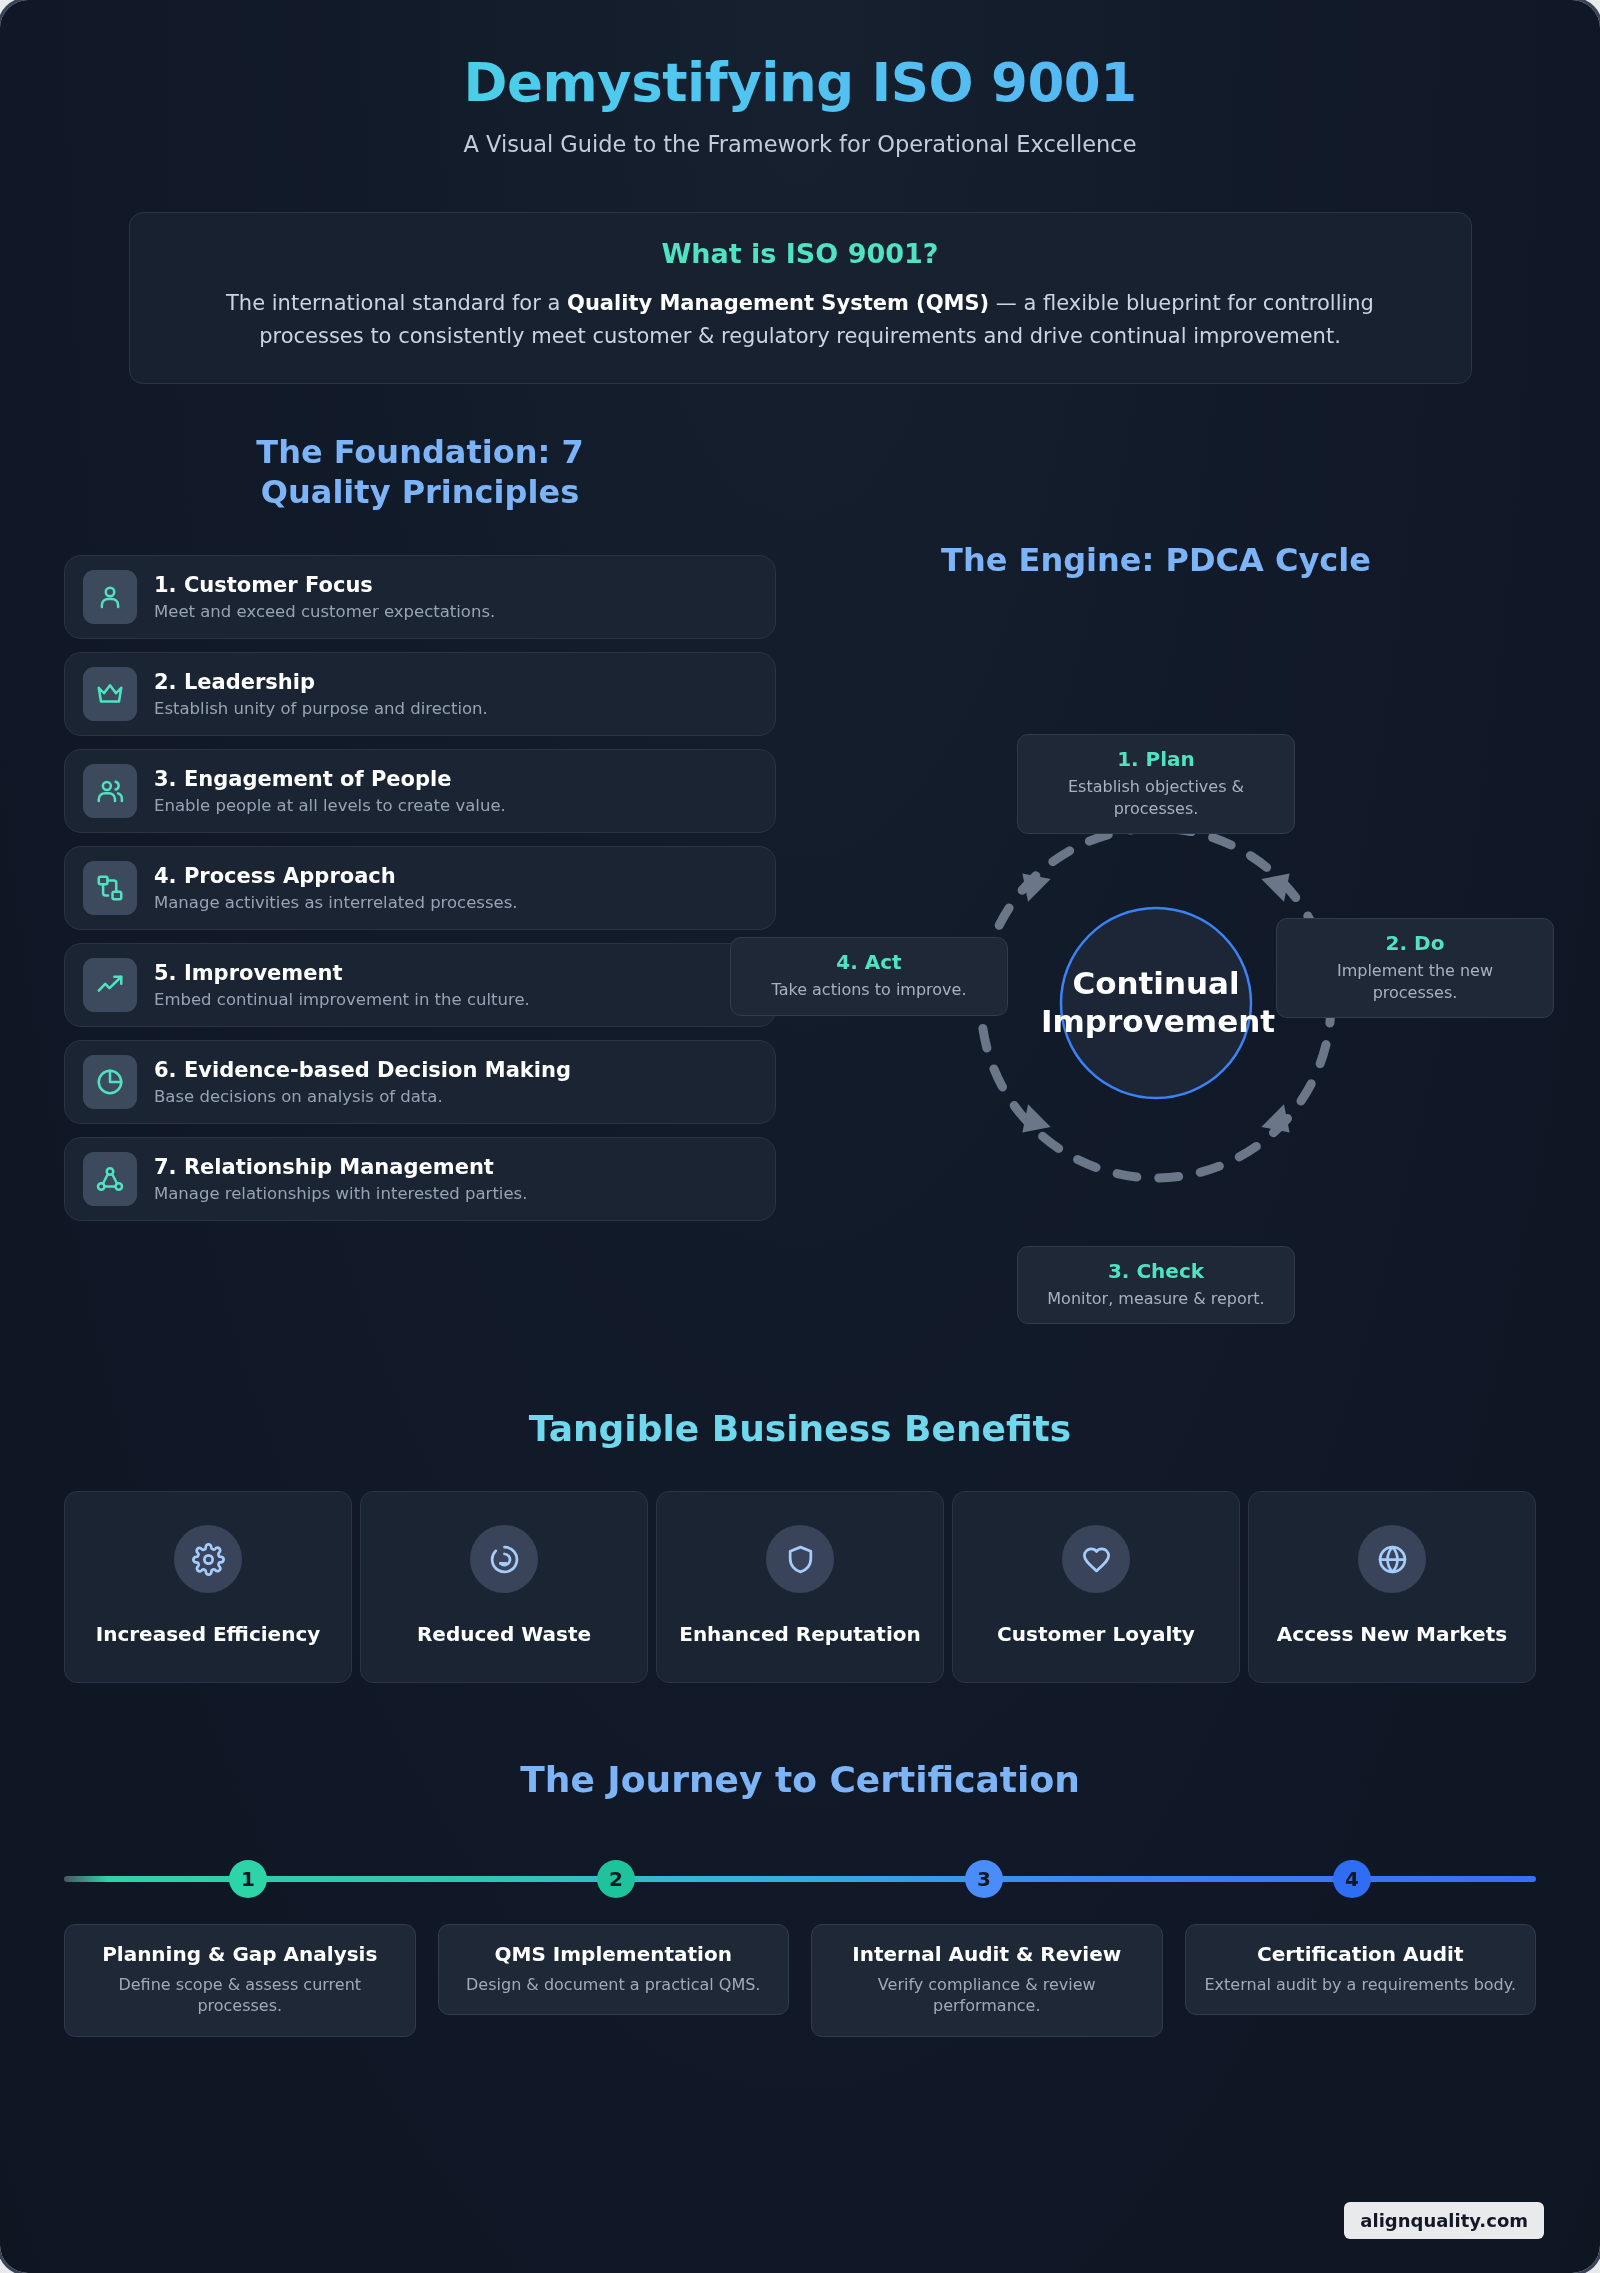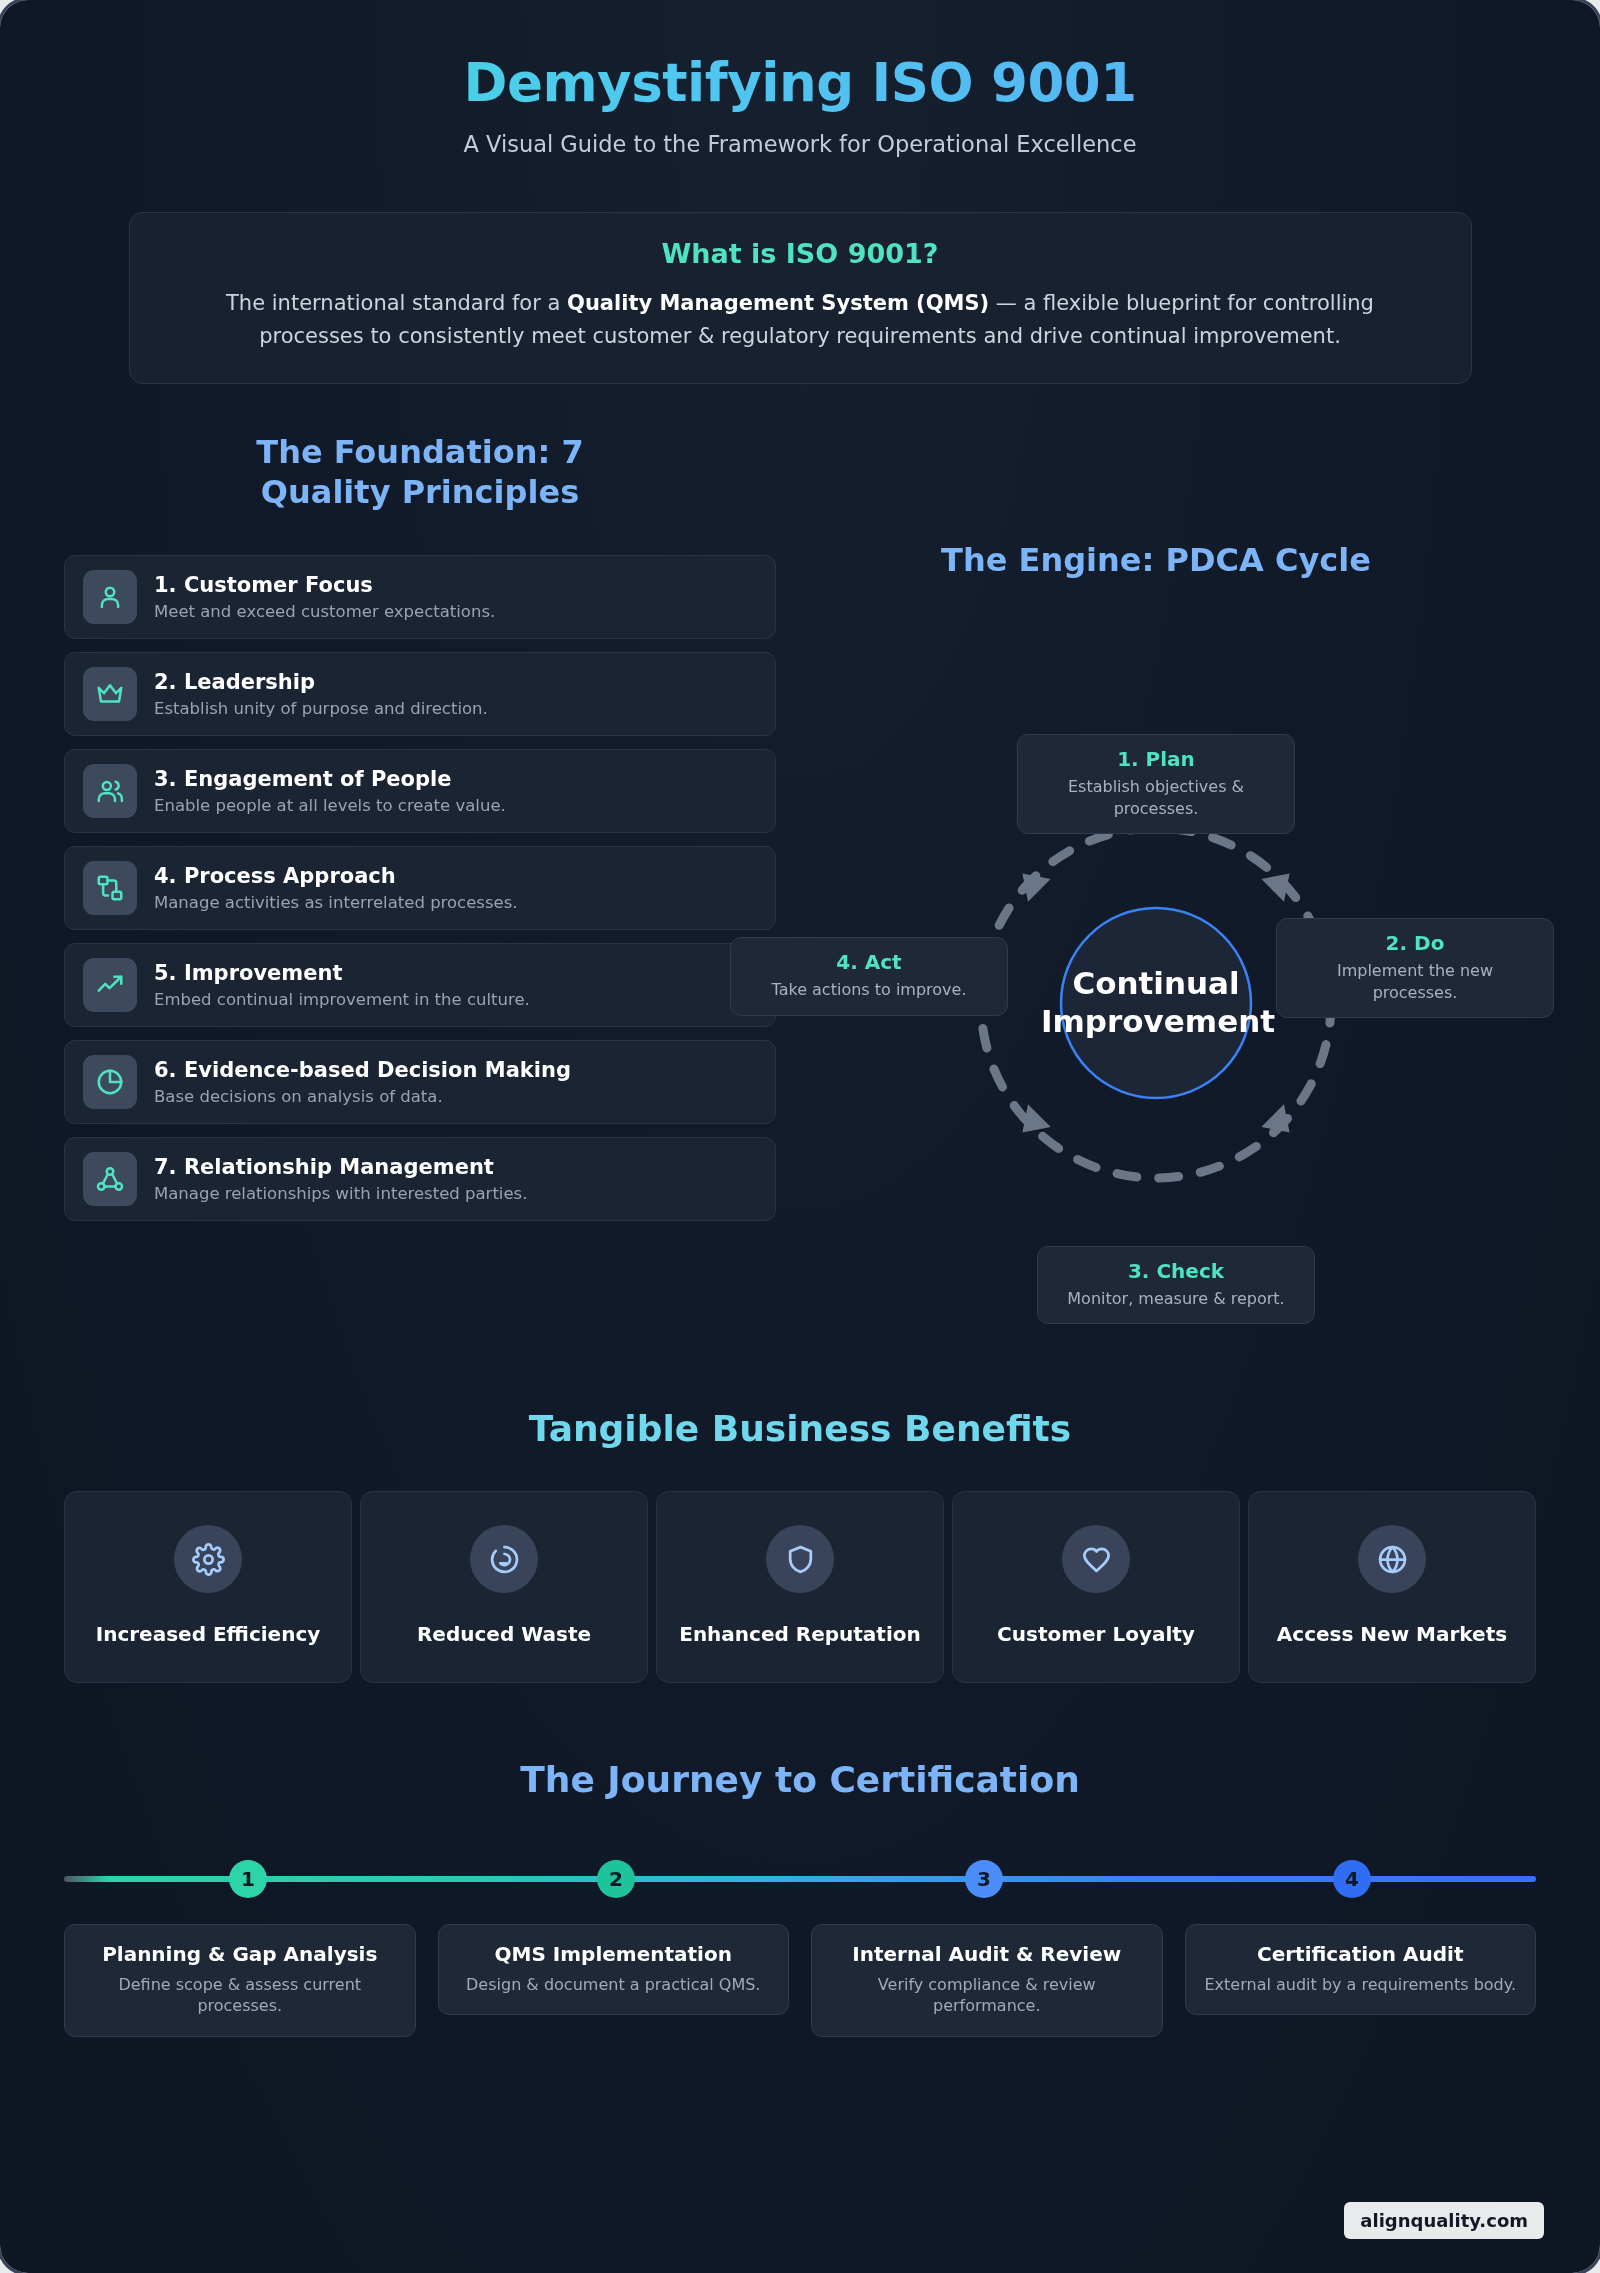--- a/index.html
+++ b/index.html
@@ -72,21 +72,21 @@
     text-align: center;
     line-height: 1.28;
   }
   .col-left .sec-head-blue { padding: 0 150px; }
 
   .plist { margin-top: 42px; display: flex; flex-direction: column; gap: 13px; }
   .pitem {
     display: flex; align-items: center;
     background: #1a2433;
     border: 1px solid #2a3446;
-    border-radius: 11px;
+    border-radius: 17px;
     padding: 14px 18px;
   }
   .picon {
     width: 54px; height: 54px; flex: none;
     background: #3d4a5e;
     border-radius: 11px;
     display: flex; align-items: center; justify-content: center;
     margin-right: 17px;
   }
   .picon svg { width: 30px; height: 30px; stroke: #4fe3c1; fill: none;
@@ -107,21 +107,21 @@
     background: #1e2836;
     border: 1px solid #303b4e;
     border-radius: 11px;
     padding: 12px 18px 14px 18px;
     text-align: center;
   }
   .pcard h4 { color: #4fe3c1; font-size: 20px; font-weight: bold; margin-bottom: 5px; }
   .pcard p { color: #a7b1c1; font-size: 16px; line-height: 1.32; }
   #pdca-plan  { left: 50%; transform: translateX(-50%); top: 32px;  width: 278px; }
   #pdca-do    { right: -18px; top: 216px; width: 278px; }
-  #pdca-check { left: 50%; transform: translateX(-50%); bottom: 28px; width: 278px; margin-left: 20px; }
+  #pdca-check { left: 50%; transform: translateX(-50%); bottom: 28px; width: 278px; }
   #pdca-act   { left: -46px; top: 235px; width: 278px; }
 
   
   .sec-head-cyan {
     color: #6fd8ec;
     font-size: 36px;
     font-weight: bold;
     text-align: center;
   }
   .benefits-sec { margin-top: 56px; }

